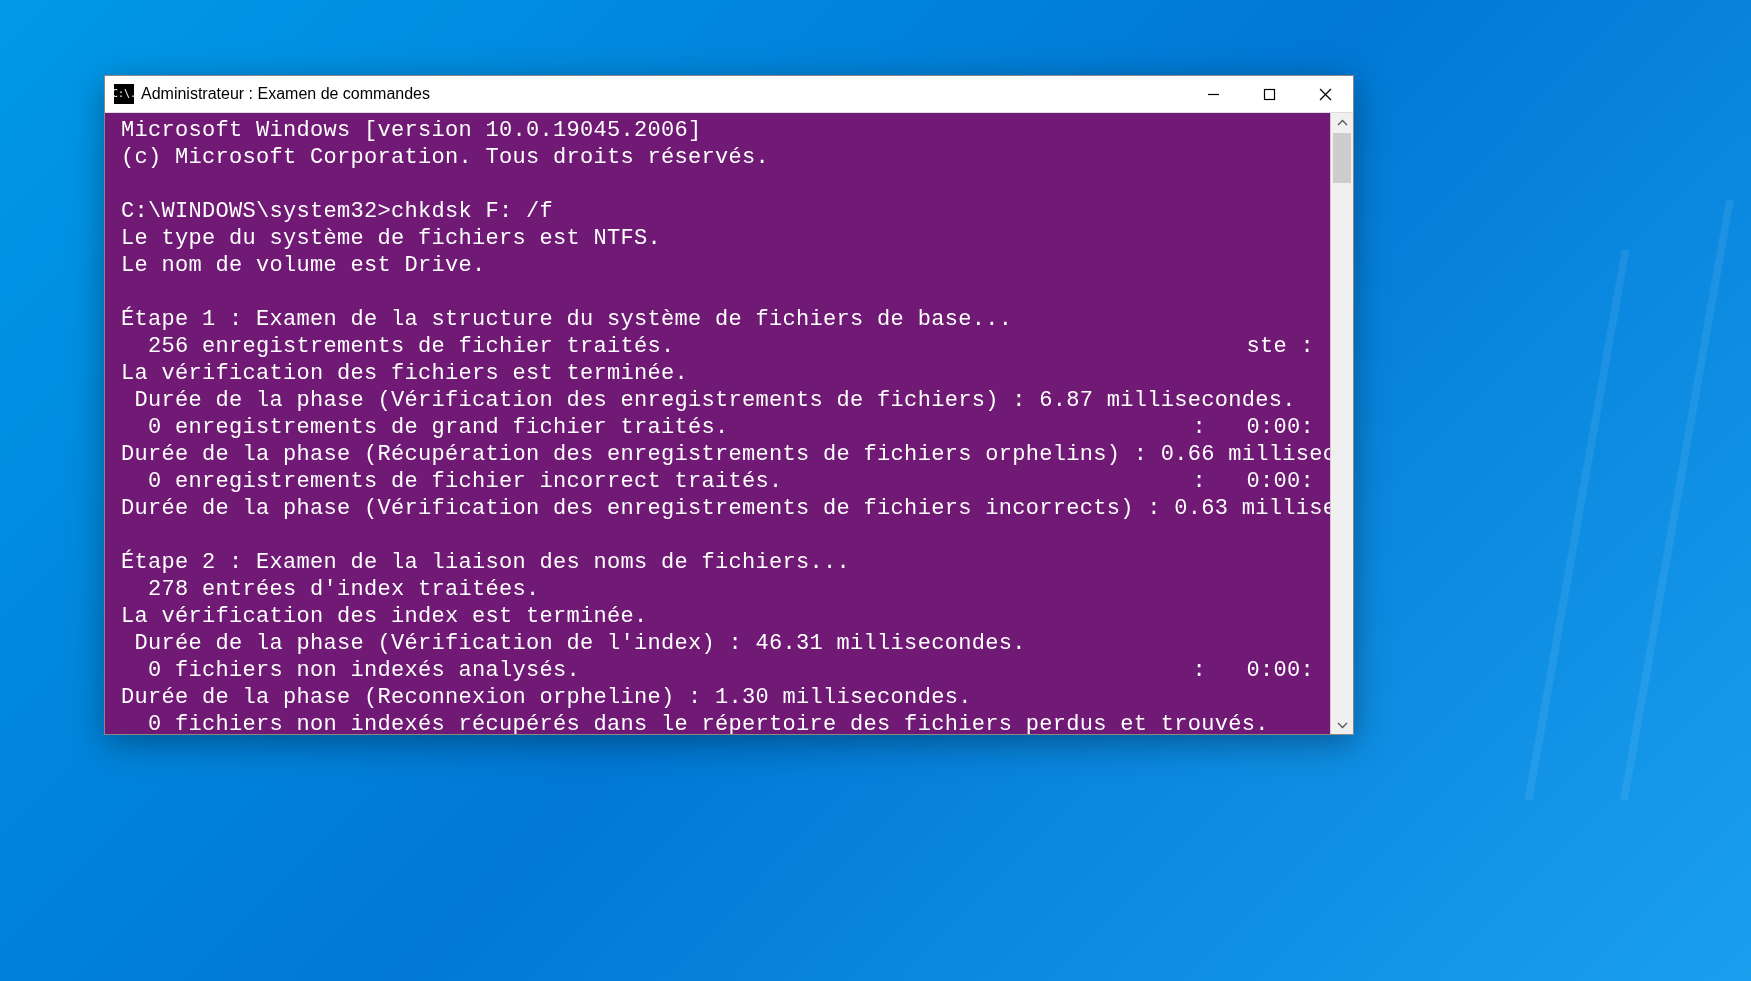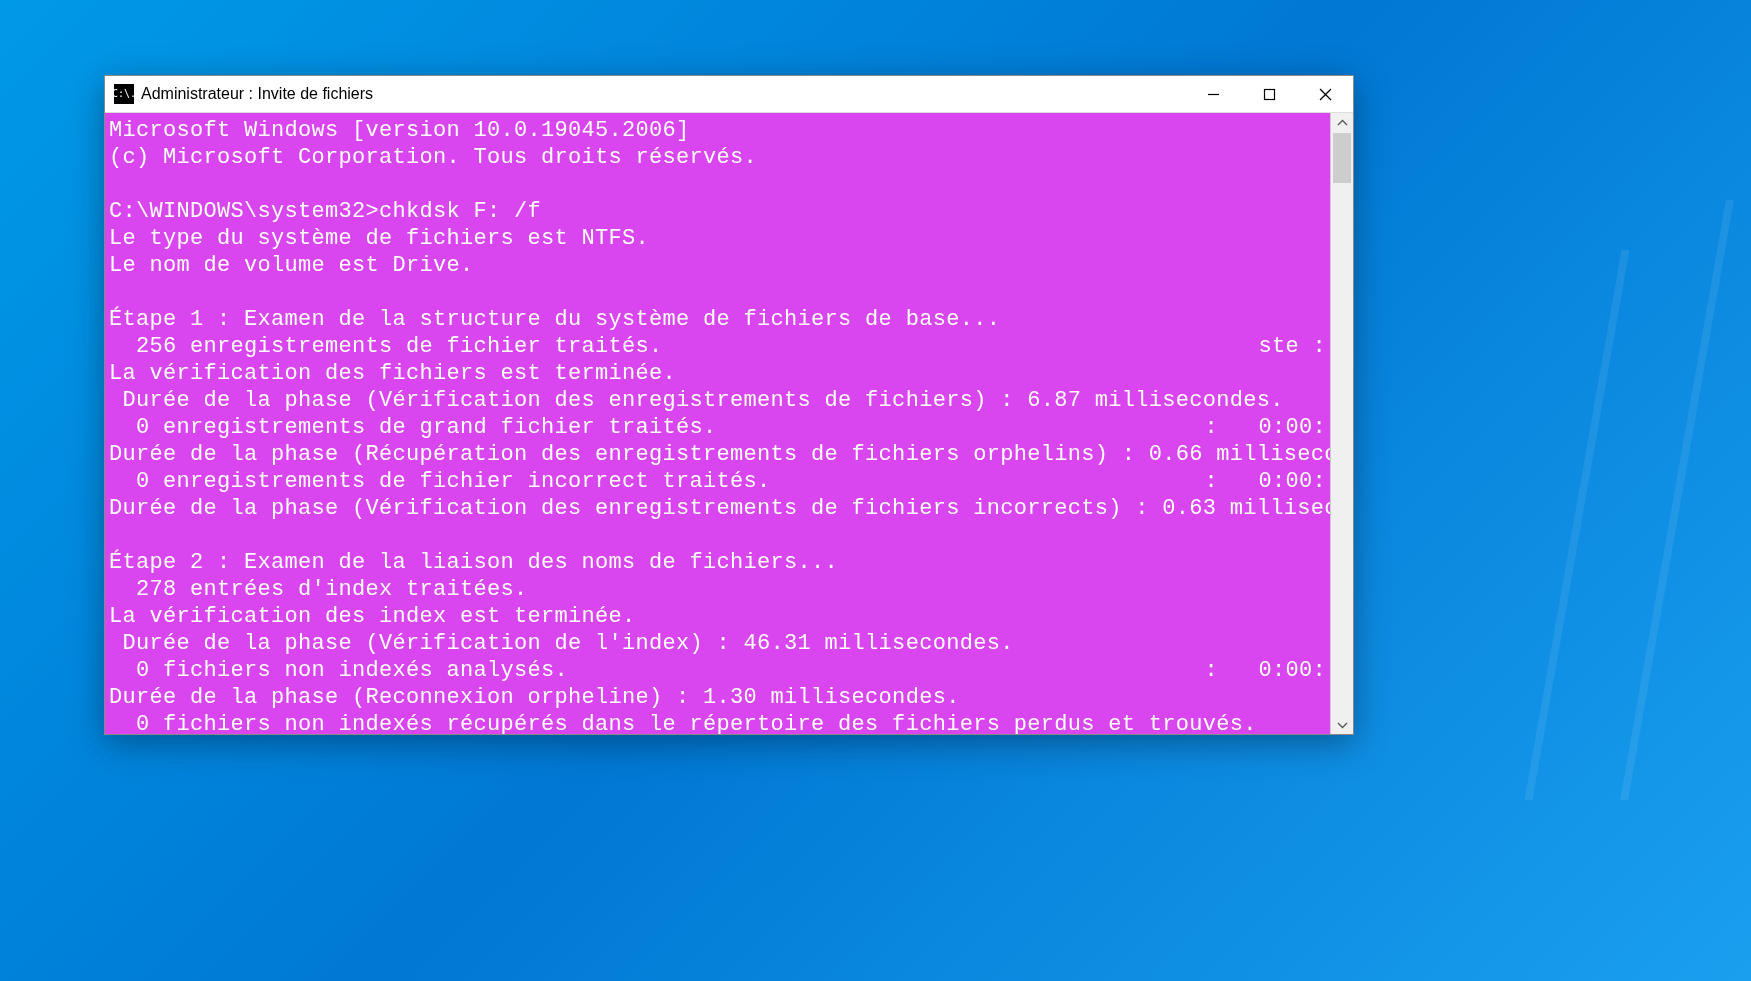--- a/index.html
+++ b/index.html
@@ -9,38 +9,38 @@
 .deco:before{right:70px;top:200px;width:8px;height:600px;transform:skewX(-10deg)}
 .deco:after{right:170px;top:250px;width:8px;height:550px;transform:skewX(-10deg)}
 .window{position:absolute;left:104px;top:75px;width:1248px;height:658px;background:#fff;box-shadow:0 8px 32px rgba(0,0,0,.35);display:flex;flex-direction:column;border:1px solid #888}
 .titlebar{height:36px;background:#fff;display:flex;align-items:center;border-bottom:1px solid #ddd}
 .app-icon{width:20px;height:20px;margin:0 7px 0 9px;background:#000;display:inline-flex;align-items:center;justify-content:center;color:#fff;font:10px/1 monospace}
 .title{font-size:16px;color:#000;flex:0 0 auto}
 .spacer{flex:1}
 .winbtn{width:56px;height:36px;display:flex;align-items:center;justify-content:center;color:#000}
 .winbtn svg{width:13px;height:13px}
 .body{flex:1;display:flex;min-height:0}
-.console{flex:1;background:#d946ef;color:#fff;font:400 22px/27px Consolas,"Courier New",monospace;padding:4px 4px;overflow:hidden;letter-spacing:.3px;white-space:pre}
+.console{flex:1;background:#701a75;color:#fff;font:400 22px/27px Consolas,"Courier New",monospace;padding:4px 16px;overflow:hidden;letter-spacing:.3px;white-space:pre}
 .scrollbar{width:22px;background:#f0f0f0;display:flex;flex-direction:column;border-left:1px solid #ccc}
 .sb-btn{height:20px;display:flex;align-items:center;justify-content:center;color:#555}
 .sb-btn svg{width:11px;height:11px}
 .sb-track{flex:1;position:relative}
 .sb-thumb{position:absolute;top:0;left:2px;right:2px;height:50px;background:#cdcdcd}
 .cline{display:block}
 .cline .right{float:right}
 </style>
 </head>
 <body>
 
 <div class="deco"></div>
 
 <div class="window">
   <div class="titlebar">
     <span class="app-icon">C:\.</span>
-    <span class="title">Administrateur : Invite de fichiers</span>
+    <span class="title">Administrateur : Examen de commandes</span>
     <span class="spacer"></span>
     <div class="winbtn">
       <svg viewBox="0 0 13 13">
           <line x1="1" y1="6.5" x2="12" y2="6.5" stroke="currentColor" stroke-width="1.2"></line>
         </svg>
     </div>
     <div class="winbtn">
       <svg viewBox="0 0 13 13">
           <rect x="1.5" y="1.5" width="10" height="10" fill="none" stroke="currentColor" stroke-width="1.2"></rect>
         </svg>

